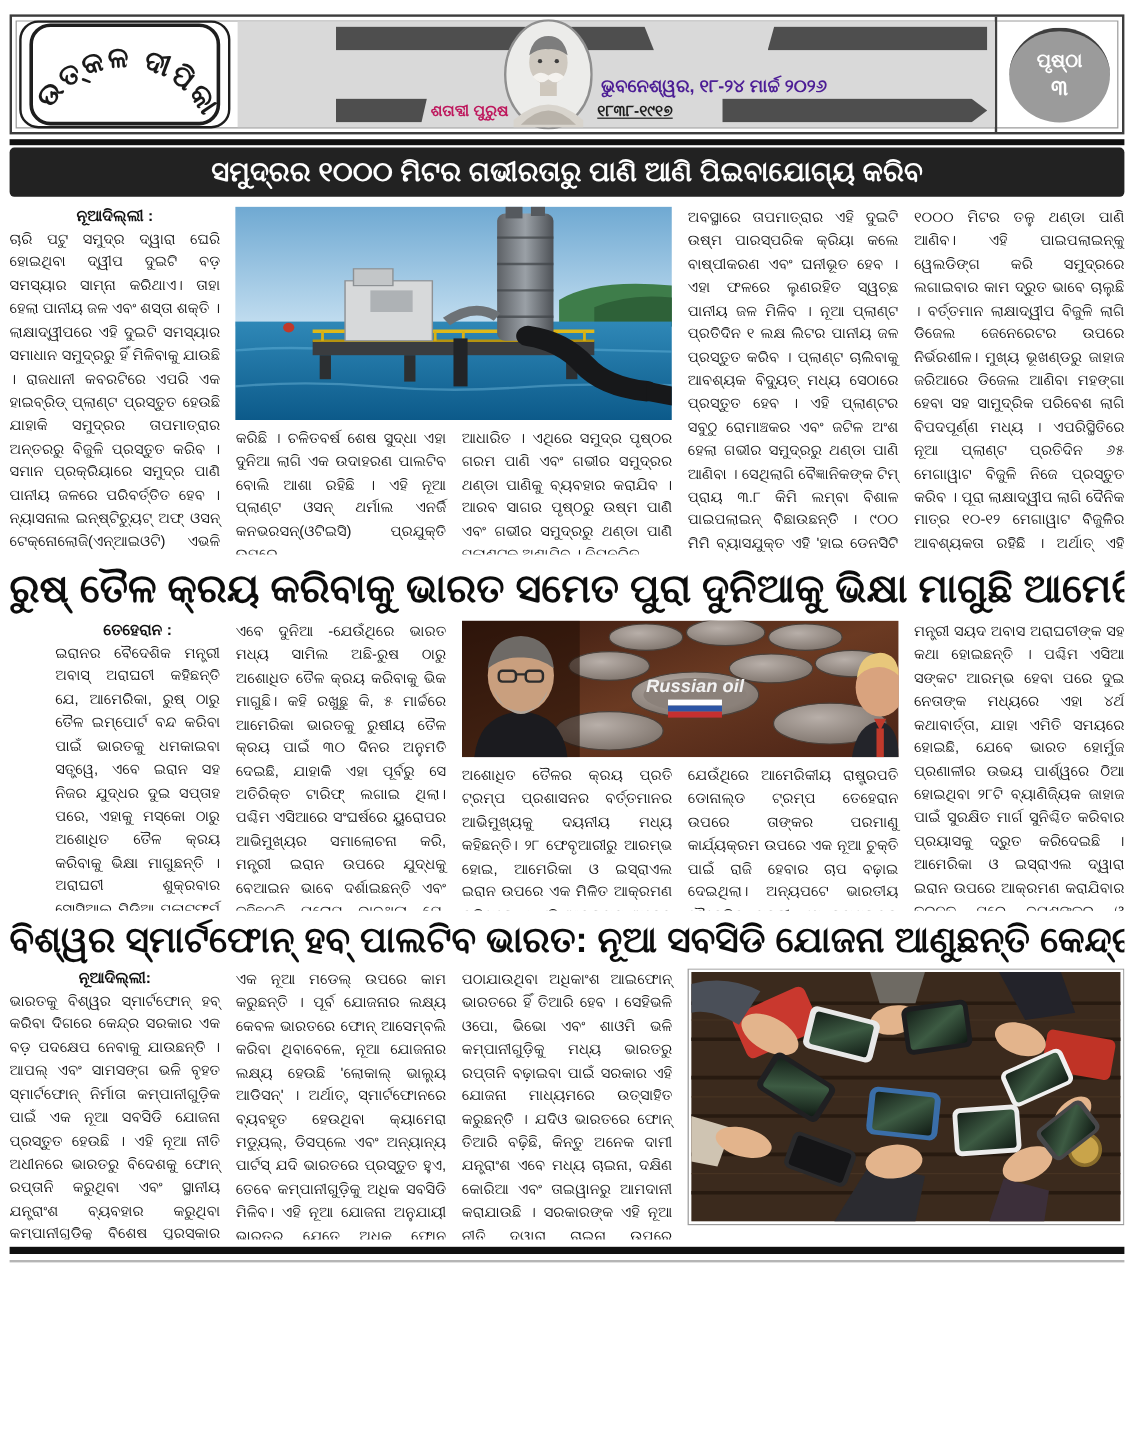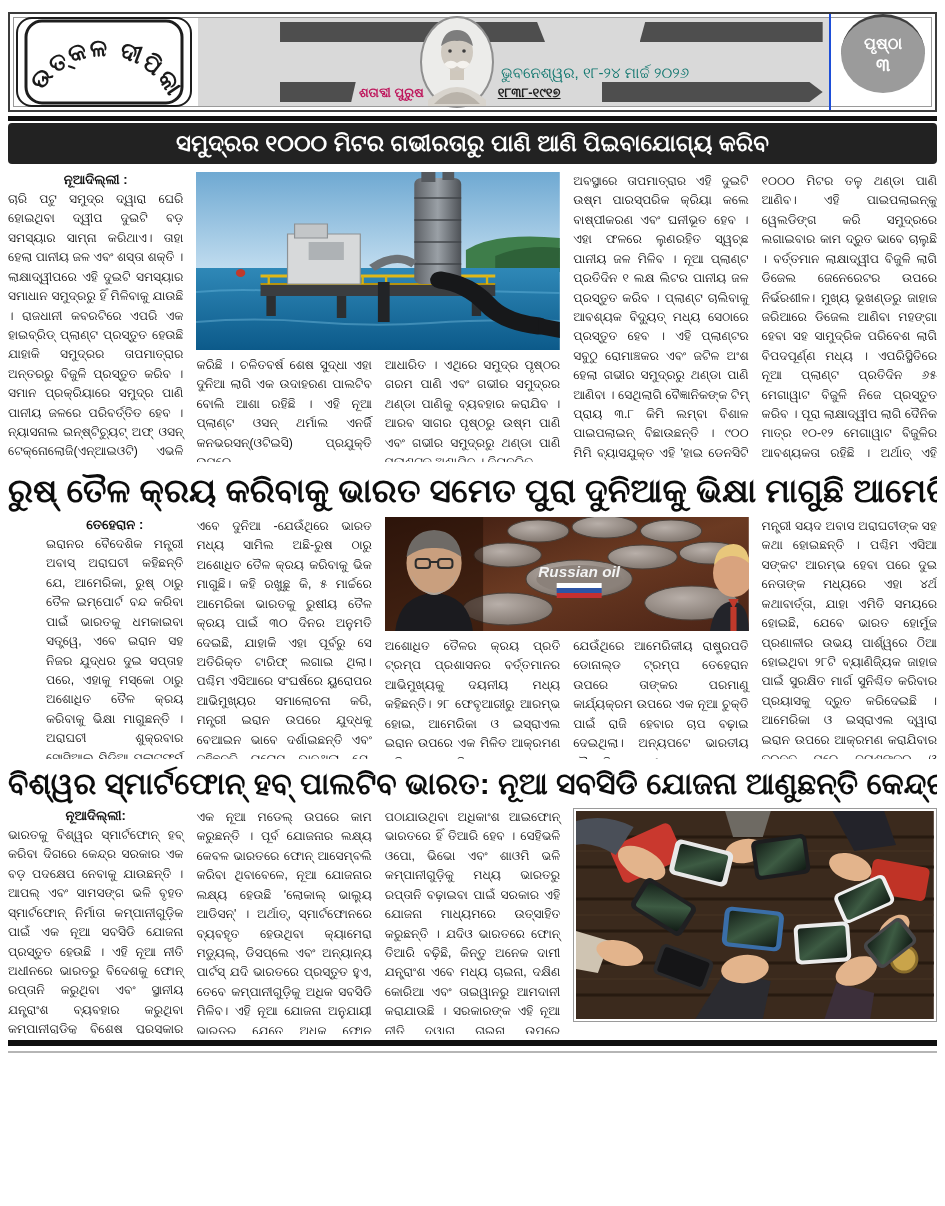--- a/index.html
+++ b/index.html
@@ -16,24 +16,24 @@
   .logo-box{width:176px;padding:4px 6px;display:flex;align-items:center;justify-content:center;}
   .logo-frame{width:100%;height:86px;border:2px solid #1e1e1e;border-radius:16px;display:block;}
   .band{flex:1;position:relative;background:#d9d9d9;margin:4px 0;overflow:visible;}
   .stripe{position:absolute;height:20px;background:#4e4e4e;}
   .stripe.ta{top:4px;left:13%;width:42%;clip-path:polygon(0 0,97% 0,100% 100%,0 100%);}
   .stripe.tb{top:4px;left:70%;width:29%;clip-path:polygon(3% 0,100% 0,100% 100%,0 100%);}
   .stripe.ba{bottom:4px;left:13%;width:12%;clip-path:polygon(0 0,100% 0,94% 100%,0 100%);}
   .stripe.bb{bottom:4px;left:64%;width:35%;clip-path:polygon(0 0,94% 0,100% 50%,94% 100%,0 100%);}
   .portrait-wrap{position:absolute;left:41%;top:50%;transform:translate(-50%,-50%);width:74px;height:92px;}
   .portrait-wrap svg{width:100%;height:100%;display:block;}
-  .mast-date{position:absolute;left:48%;top:52%;font-size:15px;font-weight:normal;color:#0f766e;white-space:nowrap;}
+  .mast-date{position:absolute;left:48%;top:52%;font-size:15px;font-weight:bold;color:#4c1d95;white-space:nowrap;}
   .mast-epithet{position:absolute;left:25.5%;bottom:5px;font-size:13px;font-weight:bold;color:#be185d;white-space:nowrap;}
   .mast-life{position:absolute;left:47.5%;bottom:5px;font-size:13px;font-weight:bold;color:#1c1c1c;white-space:nowrap;text-decoration:underline;}
-  .page-badge{width:104px;border-left:2px solid #1d4ed8;display:flex;align-items:flex-start;justify-content:center;}
+  .page-badge{width:104px;border-left:2px solid #404040;display:flex;align-items:center;justify-content:center;}
   .badge-oval{width:84px;height:76px;border-radius:50%;background:#9b9b9b;border-top:3px solid #3f3f3f;
     display:flex;flex-direction:column;align-items:center;justify-content:center;color:#fff;font-weight:bold;line-height:1.25;}
   .badge-oval .l1{font-size:16px;} .badge-oval .l2{font-size:18px;}
   .top-rule{height:5px;background:#101010;margin-top:4px;}
   
   .headline{font-weight:bold;text-align:center;color:#0d0d0d;white-space:nowrap;overflow:hidden;}
   .h1a{font-size:46px;padding:14px 0 10px 0;letter-spacing:1px;}
   .h2a{font-size:33px;padding:10px 0 6px 0;}
   .h3a{font-size:30px;padding:8px 0 6px 0;}
   .subbar{background:#222;color:#fff;font-weight:bold;text-align:center;white-space:nowrap;overflow:hidden;}

